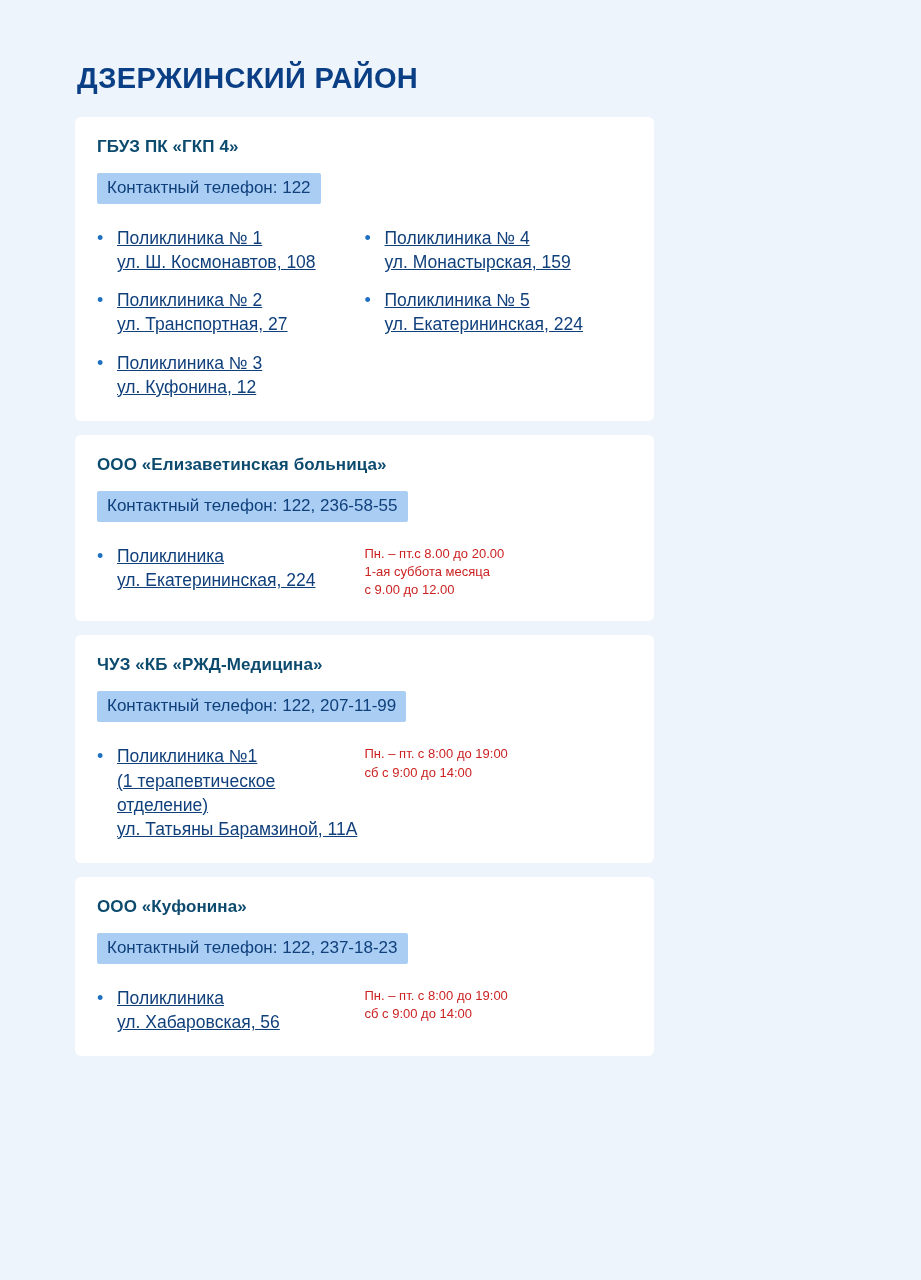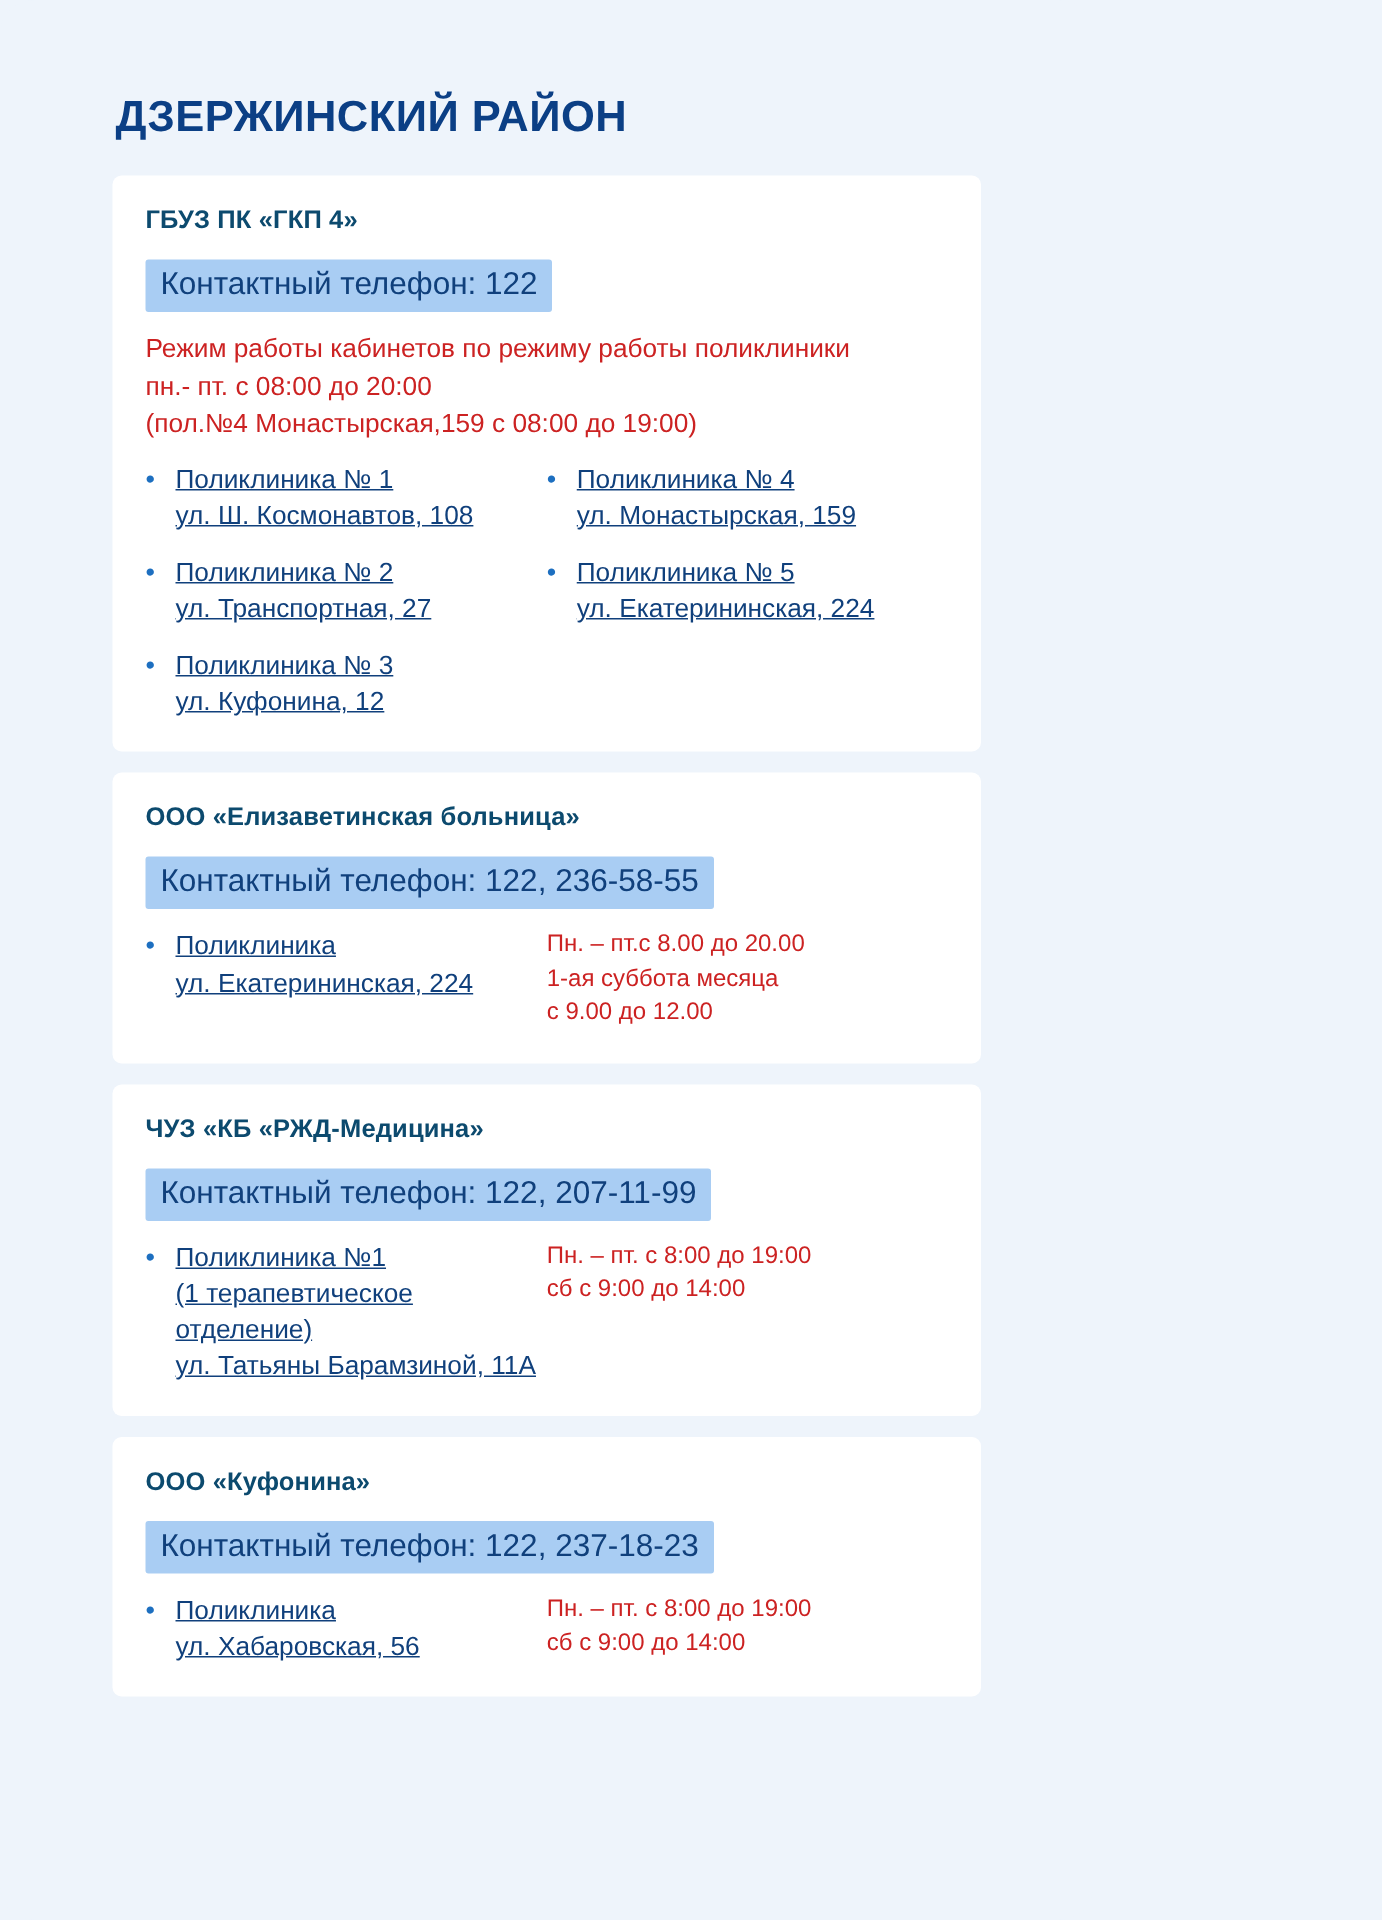--- a/index.html
+++ b/index.html
@@ -35,24 +35,24 @@
     color: #0c4a6e;
     font-size: 17px;
     font-weight: bold;
     margin-bottom: 16px;
     letter-spacing: 0.1px;
   }
   .phone-badge {
     display: inline-block;
     background: #a9cdf3;
     color: #10407c;
-    font-size: 21px;
+    font-size: 17px;
     padding: 5px 10px 6px 10px;
     border-radius: 2px;
-    margin-bottom: 12px;
+    margin-bottom: 22px;
   }
   .schedule-block {
     color: #cc2222;
     font-size: 17.5px;
     line-height: 1.42;
     margin-bottom: 12px;
   }
   .clinic-cols {
     display: flex;
     gap: 0px;
@@ -80,42 +80,37 @@
   }
   .clinic-text .name { display: block; }
   .clinic-text .addr { display: block; }
   .row-two {
     display: flex;
   }
   .row-two .left { flex: 0 0 50%; }
   .row-two .right {
     flex: 0 0 50%;
     color: #cc2222;
-    font-size: 16px;
+    font-size: 13px;
     line-height: 1.4;
     padding-top: 1px;
   }
   .row-two .right div { display: block; }
   .nomargin { margin-bottom: 0; }
 </style>
 </head>
 <body>
 
 <div class="page">
 
   <div class="page-title">ДЗЕРЖИНСКИЙ РАЙОН</div>
 
   <div class="card">
     <div class="card-title">ГБУЗ ПК «ГКП 4»</div>
     <div class="phone-badge">Контактный телефон: 122</div>
-    <div class="schedule-block">
-      <div>Режим работы кабинетов по режиму работы поликлиники</div>
-      <div>пн.- пт. с 08:00 до 20:00</div>
-      <div>(пол.№4 Монастырская,159 с 08:00 до 19:00)</div>
-    </div>
     <div class="clinic-cols">
       <div class="col">
         <div class="clinic">
           <span class="bullet">•</span>
           <span class="clinic-text">
             <span class="name">Поликлиника № 1</span>
             <span class="addr">ул. Ш. Космонавтов, 108</span>
           </span>
         </div>
         <div class="clinic">

